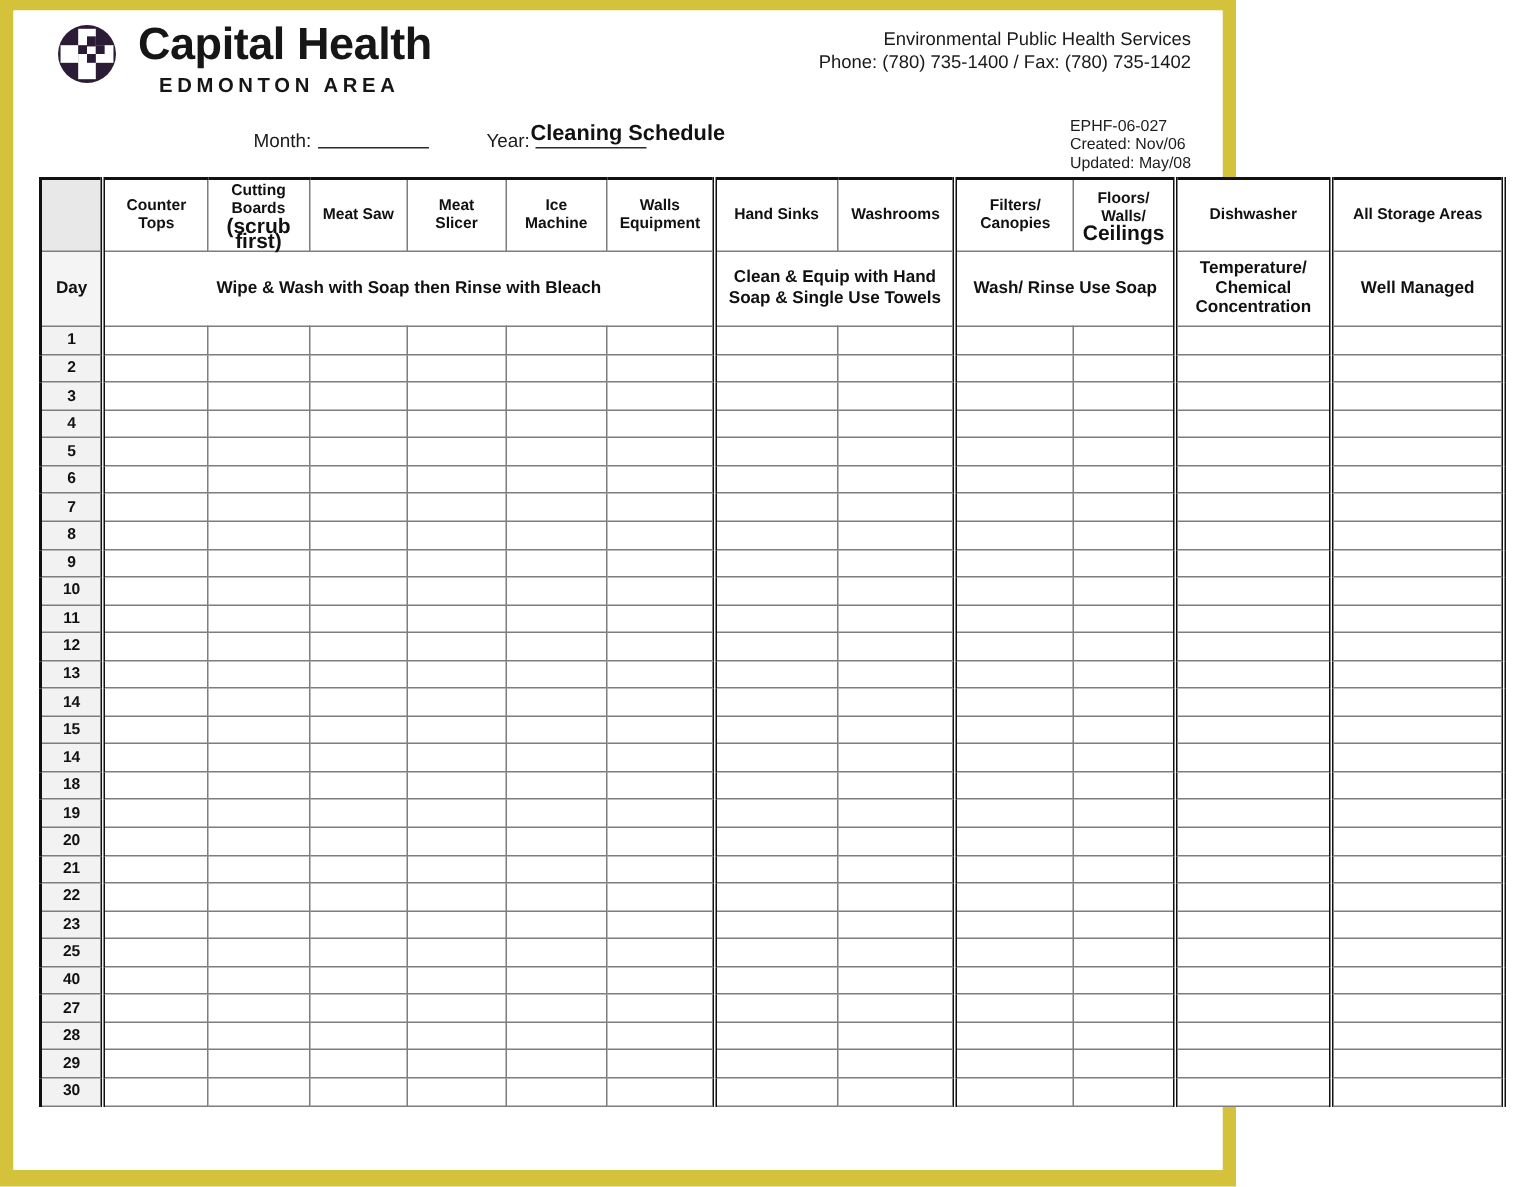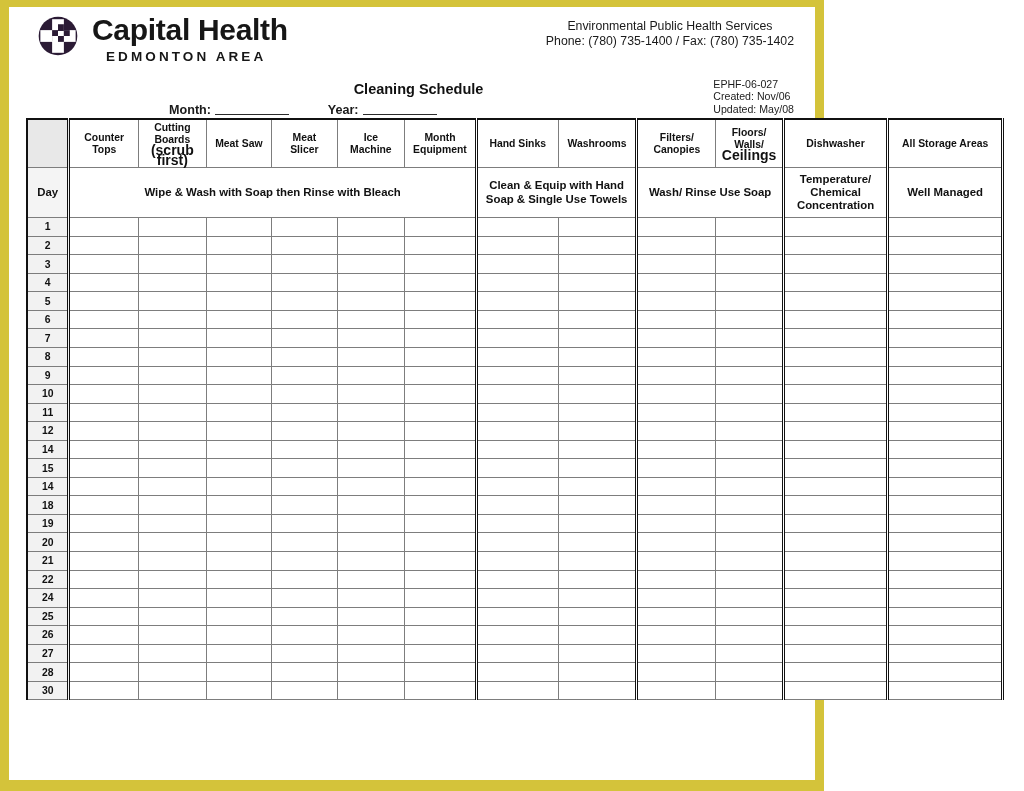--- a/index.html
+++ b/index.html
@@ -83,46 +83,44 @@
     line-height: 15px;
   }
   .org-title {
     font-size: 13px;
     font-weight: bold;
     color: #111;
   }
   .org-line {
     font-size: 12.3px;
     color: #1a1a1a;
-    text-align: center;
   }
 
   
   .title-row {
     position: relative;
     height: 42px;
   }
   .doc-title {
     position: absolute;
     left: 12px;
     right: 0;
     top: 6px;
     text-align: center;
     font-size: 14.5px;
     font-weight: bold;
     color: #111;
   }
   .monthyear {
     position: absolute;
     left: 148px;
-    top: 28px;
+    top: 12px;
     font-size: 12.6px;
     color: #1a1a1a;
     white-space: nowrap;
-    font-weight: bold;
   }
   .monthyear .fill {
     display: inline-block;
     width: 74px;
     border-bottom: 1.4px solid #2b2b2b;
     margin: 0 2px -1px 4px;
   }
   .monthyear .gap { display: inline-block; width: 30px; }
 
   .docmeta {
@@ -295,21 +293,21 @@
             <col style="width: 112px;">
           </colgroup>
         <thead>
           <tr class="hdr1" id="hdr-row-1">
               <th class="corner-blank hv-top hv-left"></th>
               <th class="hv-top grp-l"><span>Counter</span><br><span>Tops</span></th>
               <th class="hv-top"><span>Cutting</span><br><span>Boards</span><span class="sm">(scrub first)</span></th>
               <th class="hv-top"><span>Meat Saw</span></th>
               <th class="hv-top"><span>Meat</span><br><span>Slicer</span></th>
               <th class="hv-top"><span>Ice</span><br><span>Machine</span></th>
-              <th class="hv-top grp-r"><span>Month</span><br><span>Equipment</span></th>
+              <th class="hv-top grp-r"><span>Walls</span><br><span>Equipment</span></th>
               <th class="hv-top grp-l"><span>Hand Sinks</span></th>
               <th class="hv-top grp-r"><span>Washrooms</span></th>
               <th class="hv-top grp-l"><span>Filters/</span><br><span>Canopies</span></th>
               <th class="hv-top grp-r"><span>Floors/</span><br><span>Walls/</span><span class="sm">Ceilings</span></th>
               <th class="hv-top grp-l grp-r"><span>Dishwasher</span></th>
               <th class="hv-top grp-l grp-r hv-right"><span>All Storage Areas</span></th>
             </tr>
           <tr class="hdr2" id="hdr-row-2">
               <th class="day-head hv-left">Day</th>
               <td colspan="6" class="grp-l grp-r">Wipe &amp; Wash with Soap then Rinse with Bleach</td>
@@ -494,20 +492,35 @@
               <td class="cell"></td>
               <td class="cell grp-r"></td>
               <td class="cell grp-l"></td>
               <td class="cell grp-r"></td>
               <td class="cell grp-l"></td>
               <td class="cell grp-r"></td>
               <td class="cell grp-l grp-r"></td>
               <td class="cell grp-l grp-r hv-right"></td>
             </tr>
             <tr class="daily">
+              <td class="daynum hv-left">13</td>
+              <td class="cell grp-l"></td>
+              <td class="cell"></td>
+              <td class="cell"></td>
+              <td class="cell"></td>
+              <td class="cell"></td>
+              <td class="cell grp-r"></td>
+              <td class="cell grp-l"></td>
+              <td class="cell grp-r"></td>
+              <td class="cell grp-l"></td>
+              <td class="cell grp-r"></td>
+              <td class="cell grp-l grp-r"></td>
+              <td class="cell grp-l grp-r hv-right"></td>
+            </tr>
+            <tr class="daily">
               <td class="daynum hv-left">14</td>
               <td class="cell grp-l"></td>
               <td class="cell"></td>
               <td class="cell"></td>
               <td class="cell"></td>
               <td class="cell"></td>
               <td class="cell grp-r"></td>
               <td class="cell grp-l"></td>
               <td class="cell grp-r"></td>
               <td class="cell grp-l"></td>
@@ -614,21 +627,21 @@
               <td class="cell"></td>
               <td class="cell grp-r"></td>
               <td class="cell grp-l"></td>
               <td class="cell grp-r"></td>
               <td class="cell grp-l"></td>
               <td class="cell grp-r"></td>
               <td class="cell grp-l grp-r"></td>
               <td class="cell grp-l grp-r hv-right"></td>
             </tr>
             <tr class="daily">
-              <td class="daynum hv-left">24</td>
+              <td class="daynum hv-left">23</td>
               <td class="cell grp-l"></td>
               <td class="cell"></td>
               <td class="cell"></td>
               <td class="cell"></td>
               <td class="cell"></td>
               <td class="cell grp-r"></td>
               <td class="cell grp-l"></td>
               <td class="cell grp-r"></td>
               <td class="cell grp-l"></td>
               <td class="cell grp-r"></td>
@@ -644,21 +657,21 @@
               <td class="cell"></td>
               <td class="cell grp-r"></td>
               <td class="cell grp-l"></td>
               <td class="cell grp-r"></td>
               <td class="cell grp-l"></td>
               <td class="cell grp-r"></td>
               <td class="cell grp-l grp-r"></td>
               <td class="cell grp-l grp-r hv-right"></td>
             </tr>
             <tr class="daily">
-              <td class="daynum hv-left">26</td>
+              <td class="daynum hv-left">40</td>
               <td class="cell grp-l"></td>
               <td class="cell"></td>
               <td class="cell"></td>
               <td class="cell"></td>
               <td class="cell"></td>
               <td class="cell grp-r"></td>
               <td class="cell grp-l"></td>
               <td class="cell grp-r"></td>
               <td class="cell grp-l"></td>
               <td class="cell grp-r"></td>
@@ -675,20 +688,35 @@
               <td class="cell grp-r"></td>
               <td class="cell grp-l"></td>
               <td class="cell grp-r"></td>
               <td class="cell grp-l"></td>
               <td class="cell grp-r"></td>
               <td class="cell grp-l grp-r"></td>
               <td class="cell grp-l grp-r hv-right"></td>
             </tr>
             <tr class="daily">
               <td class="daynum hv-left">28</td>
+              <td class="cell grp-l"></td>
+              <td class="cell"></td>
+              <td class="cell"></td>
+              <td class="cell"></td>
+              <td class="cell"></td>
+              <td class="cell grp-r"></td>
+              <td class="cell grp-l"></td>
+              <td class="cell grp-r"></td>
+              <td class="cell grp-l"></td>
+              <td class="cell grp-r"></td>
+              <td class="cell grp-l grp-r"></td>
+              <td class="cell grp-l grp-r hv-right"></td>
+            </tr>
+            <tr class="daily">
+              <td class="daynum hv-left">29</td>
               <td class="cell grp-l"></td>
               <td class="cell"></td>
               <td class="cell"></td>
               <td class="cell"></td>
               <td class="cell"></td>
               <td class="cell grp-r"></td>
               <td class="cell grp-l"></td>
               <td class="cell grp-r"></td>
               <td class="cell grp-l"></td>
               <td class="cell grp-r"></td>

